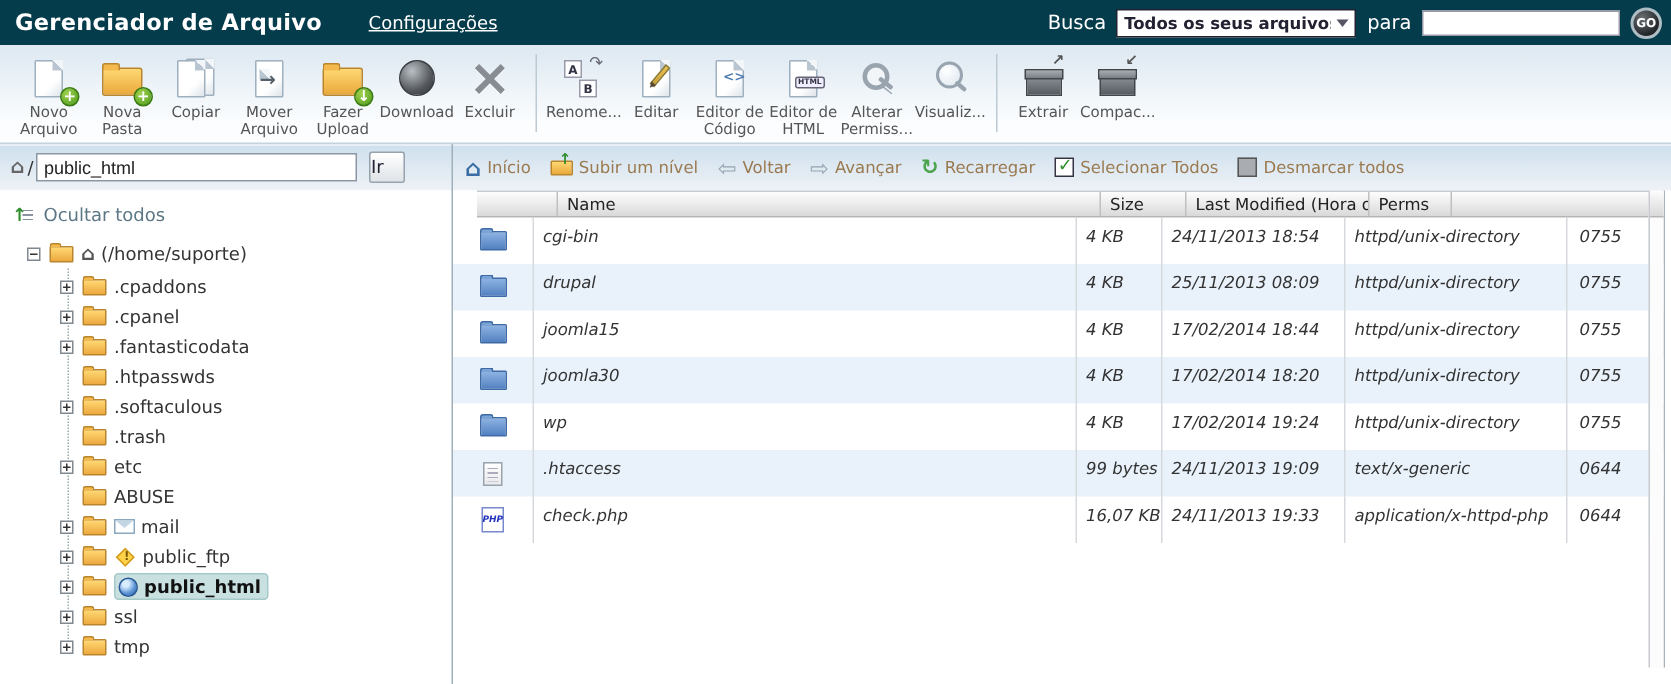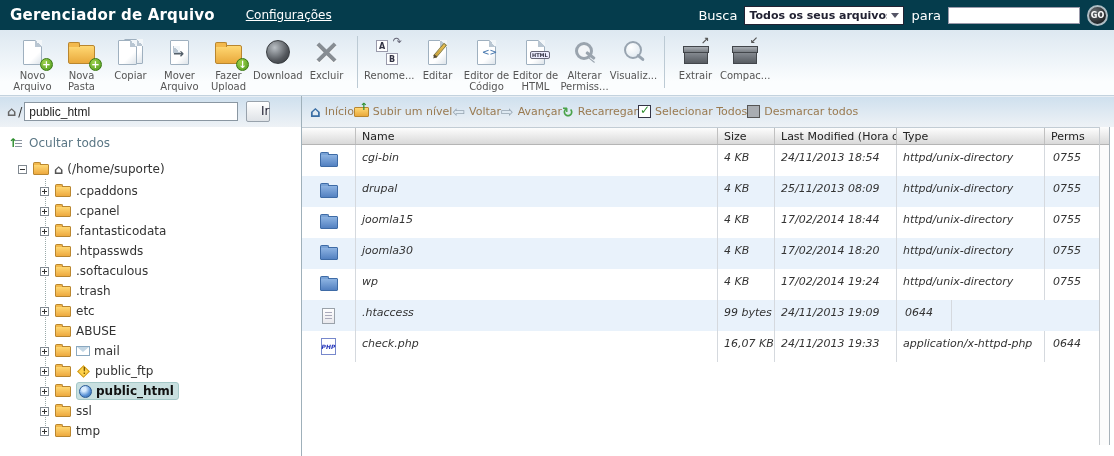--- a/index.html
+++ b/index.html
@@ -57,23 +57,23 @@
   .t-box::before { content:""; position:absolute; left:-2px; top:-5px; right:-2px; height:5px; background:linear-gradient(#a8adb3,#7a7f85); border:1px solid #42464b; }
   .t-box.out::after { content:"\2197"; position:absolute; right:-3px; top:-16px; font-size:10px; font-weight:bold; color:#555; }
   .t-box.in::after { content:"\2199"; position:absolute; right:-3px; top:-16px; font-size:10px; font-weight:bold; color:#555; }
 
   
   .strip { position:absolute; left:0; top:96px; width:100%; height:31px; background:linear-gradient(#cfe0ee,#eef2f6); border-top:1px solid #e8eef4; }
   .pathbar { position:absolute; left:7px; top:101px; display:flex; align-items:center; gap:2px; }
   .home-glyph { font-size:13px; color:#666; font-weight:bold; line-height:13px; }
   .slash { font-size:12px; color:#333; }
   .path-input { width:214px; height:19px; border:1px solid #8a97a2; font-size:12px; padding:0 4px; color:#222; }
-  .ir-btn { width:24px; height:21px; margin-left:6px; background:linear-gradient(#fff,#dfe3e7); border:1px solid #98a2ac; border-radius:2px; font-size:12px; color:#223; text-align:right; line-height:19px; cursor:pointer; }
-
-  .navbar { position:absolute; left:310px; top:96px; height:31px; display:flex; align-items:center; font-size:11px; color:#9a7a50; }
+  .ir-btn { width:24px; height:21px; margin-left:6px; background:linear-gradient(#fff,#dfe3e7); border:1px solid #98a2ac; border-radius:2px; font-size:12px; color:#223; text-align:left; line-height:19px; cursor:pointer; }
+
+  .navbar { position:absolute; left:310px; top:96px; height:31px; display:flex; align-items:center; gap:13px; font-size:11px; color:#9a7a50; }
   .nav-item { display:flex; align-items:center; gap:4px; cursor:pointer; white-space:nowrap; }
   .n-home::before { content:"\2302"; color:#3a6ea5; font-size:15px; font-weight:bold; }
   .n-folderup { width:15px; height:10px; background:linear-gradient(#ffd873,#e9a93c); border:1px solid #b9862f; border-radius:1px; position:relative; }
   .n-folderup::after { content:"\2191"; position:absolute; right:0px; top:-7px; color:#2f8f2f; font-weight:bold; font-size:10px; }
   .n-left::before { content:"\21E6"; color:#97a5b2; font-size:15px; }
   .n-right::before { content:"\21E8"; color:#97a5b2; font-size:15px; }
   .n-refresh::before { content:"\21BB"; color:#4aa34a; font-size:14px; font-weight:bold; }
   .n-check { width:13px; height:13px; background:#fff; border:1px solid #334; position:relative; }
   .n-check::before { content:"\2713"; color:#2f8f2f; font-size:12px; font-weight:bold; position:absolute; left:1px; top:-3px; }
   .n-gray { width:13px; height:13px; background:#a9adb2; border:1px solid #555; }
@@ -101,21 +101,21 @@
   .warn-ico { width:9px; height:9px; background:#ffd24a; border:1px solid #d09a20; transform:rotate(45deg); position:relative; flex:none; margin:0 7px 0 3px; }
   .warn-ico::after { content:"!"; position:absolute; left:2px; top:-2px; transform:rotate(-45deg); font-size:8px; font-weight:bold; color:#7a5a00; }
   .globe-ico { width:13px; height:13px; border-radius:50%; background:radial-gradient(circle at 35% 30%, #d8ecff 20%, #5b93d6 60%, #2c5f9e); border:1px solid #2a5a96; flex:none; margin-right:4px; }
   .sel-wrap { display:flex; align-items:center; background:#c9e0e0; border:1px solid #a5c8c8; border-radius:3px; padding:1px 4px 1px 2px; }
   .sel-wrap .t-label { font-weight:bold; color:#111; }
 
   
   .rightpane { position:absolute; left:302px; top:127px; width:808px; bottom:11px; background:#fff; border-right:1px solid #a8b2ba; }
   .scrolltrack { position:absolute; right:0; top:0; bottom:0; width:10px; border-left:1px solid #c8ccd0; background:#fcfcfc; }
   .scrolltrack .cap { height:18px; background:linear-gradient(#fdfdfd,#d9d9d9); border-bottom:1px solid #b5b5b5; }
-  .thead { display:flex; height:18px; background:linear-gradient(#fdfdfd,#d9d9d9); border-top:1px solid #c2ccd4; border-bottom:1px solid #b5b5b5; font-size:11px; color:#222; }
+  .thead { display:flex; height:18px; background:linear-gradient(#fdfdfd,#d9d9d9); border-top:1px solid #c2ccd4; border-bottom:1px solid #b5b5b5; font-size:11px; color:#222;margin-left:16px; }
   .th { border-right:1px solid #c0c0c0; padding:2px 0 0 6px; white-space:nowrap; overflow:hidden; }
   .c-icon { width:54px; flex:none; }
   .c-name { width:362px; flex:none; }
   .c-size { width:57px; flex:none; }
   .c-mod  { width:122px; flex:none; }
   .c-type { width:148px; flex:none; }
   .c-perm { width:55px; flex:none; }
   .frow { display:flex; height:31px; align-items:stretch; font-size:11px; color:#333; cursor:pointer;font-style:italic; }
   .frow.alt { background:#e9f2fb; }
   .frow:last-of-type { border-bottom:1px solid #aab4bc; }
@@ -383,21 +383,20 @@
     </div>
   </div>
   <div class="vdivider"></div>
 
   <div class="rightpane">
     <div class="thead">
       <div class="th c-icon"></div>
       <div class="th c-name">Name</div>
       <div class="th c-size">Size</div>
       <div class="th c-mod">Last Modified (Hora oficia</div>
-      <div class="th c-type">Type</div>
       <div class="th c-perm">Perms</div>
     </div>
 
     <div class="frow">
       <div class="td icell c-icon">
           <span class="bfold"></span>
         </div>
       <div class="td c-name">cgi-bin</div>
       <div class="td c-size">4 KB</div>
       <div class="td c-mod">24/11/2013 18:54</div>
@@ -444,20 +443,21 @@
       <div class="td c-type">httpd/unix-directory</div>
       <div class="td c-perm pperm">0755</div>
     </div>
     <div class="frow alt">
       <div class="td icell c-icon">
           <span class="fpage"></span>
         </div>
       <div class="td c-name">.htaccess</div>
       <div class="td c-size">99 bytes</div>
       <div class="td c-mod">24/11/2013 19:09</div>
+      <div class="td c-type">text/x-generic</div>
       <div class="td c-perm pperm">0644</div>
     </div>
     <div class="frow">
       <div class="td icell c-icon">
           <span class="fphp">
             <span>PHP</span>
           </span>
         </div>
       <div class="td c-name">check.php</div>
       <div class="td c-size">16,07 KB</div>

